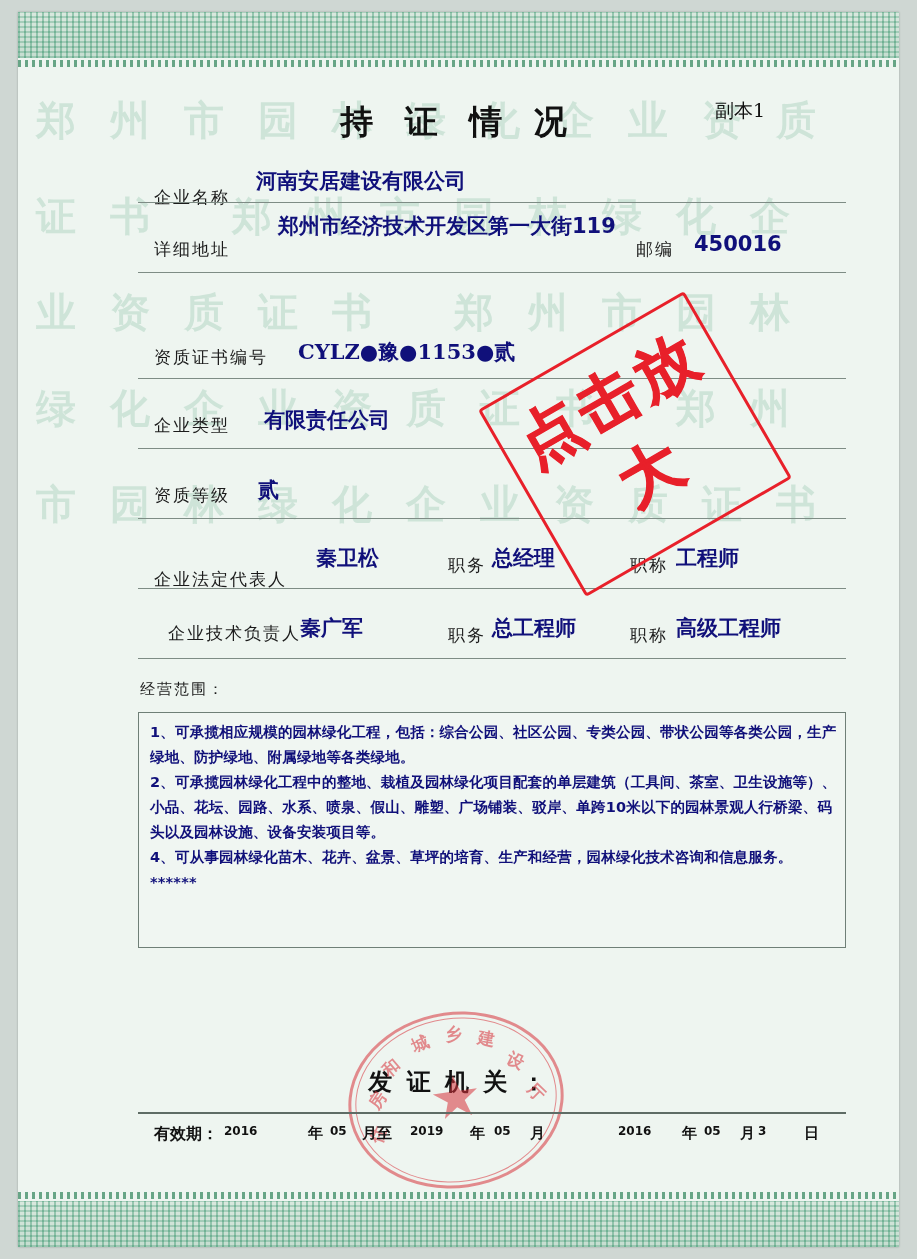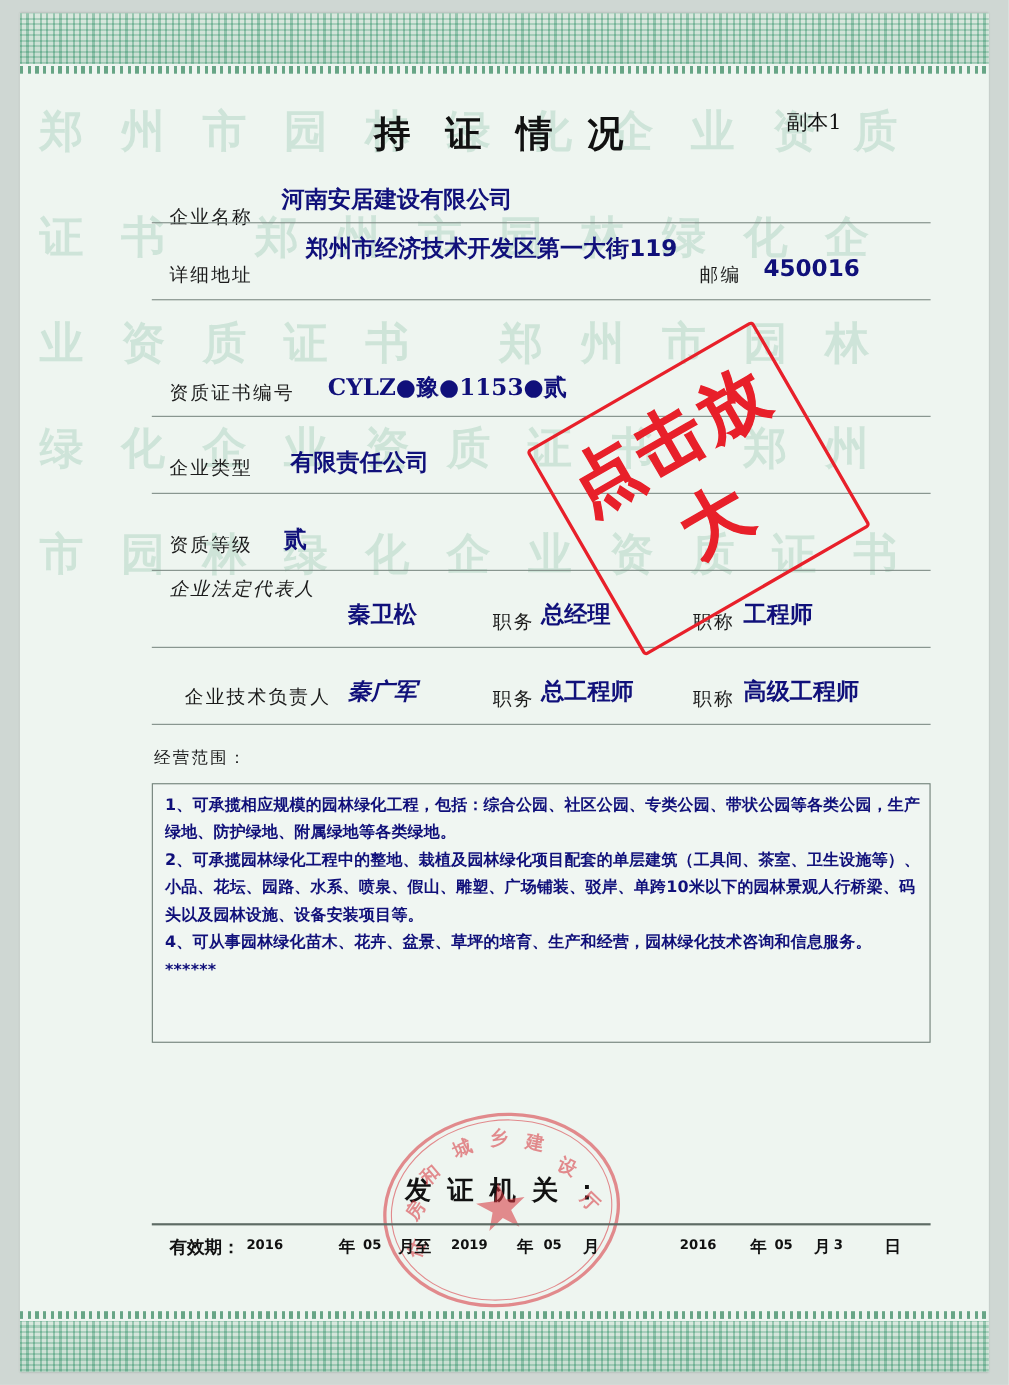--- a/index.html
+++ b/index.html
@@ -178,30 +178,30 @@
     <div class="row" style="top:312px;"></div>
 
     <div class="lbl" style="left:136px;top:348px;">企业类型</div>
     <div class="val" style="left:246px;top:340px;">有限责任公司</div>
     <div class="row" style="top:382px;"></div>
 
     <div class="lbl" style="left:136px;top:418px;">资质等级</div>
     <div class="val" style="left:240px;top:410px;">贰</div>
     <div class="row" style="top:452px;"></div>
 
-    <div class="lbl" style="left:136px;top:458px;font-style:italic;">企业法定代表人</div>
+    <div class="lbl" style="left:136px;top:502px;">企业法定代表人</div>
     <div class="val" style="left:298px;top:478px;">秦卫松</div>
     <div class="lbl" style="left:430px;top:488px;">职务</div>
     <div class="val" style="left:474px;top:478px;">总经理</div>
     <div class="lbl" style="left:612px;top:488px;">职称</div>
     <div class="val" style="left:658px;top:478px;">工程师</div>
     <div class="row" style="top:522px;"></div>
 
     <div class="lbl" style="left:136px;top:556px;margin-left:14px;">企业技术负责人</div>
-    <div class="val" style="left:298px;top:548px;font-style:italic;">秦广军</div>
+    <div class="val" style="left:282px;top:548px;">秦广军</div>
     <div class="lbl" style="left:430px;top:558px;">职务</div>
     <div class="val" style="left:474px;top:548px;">总工程师</div>
     <div class="lbl" style="left:612px;top:558px;">职称</div>
     <div class="val" style="left:658px;top:548px;">高级工程师</div>
     <div class="row" style="top:592px;"></div>
 
     <div class="scope-label">经营范围：</div>
     <div class="scope-box"></div>
     <div class="scope-text">
       <p>1、可承揽相应规模的园林绿化工程，包括：综合公园、社区公园、专类公园、带状公园等各类公园，生产绿地、防护绿地、附属绿地等各类绿地。</p>

